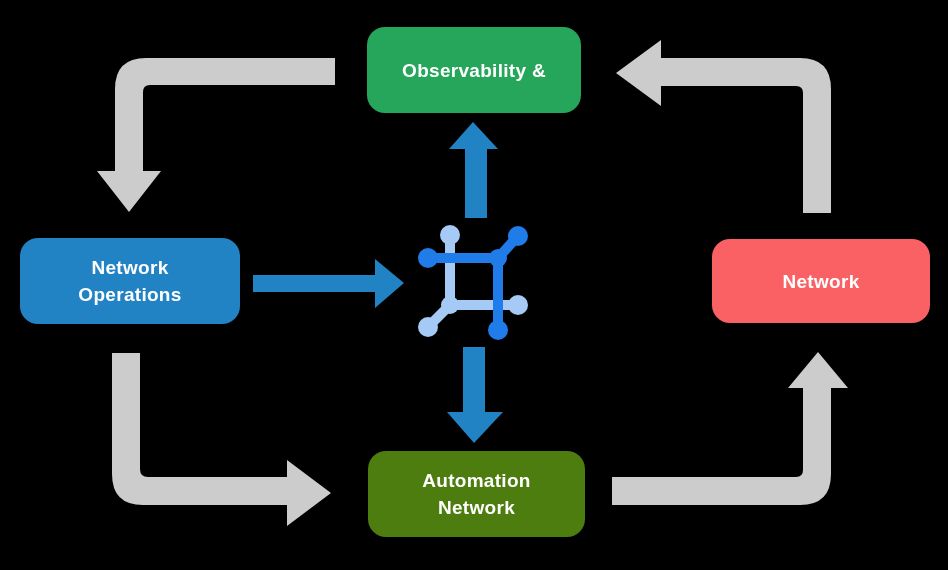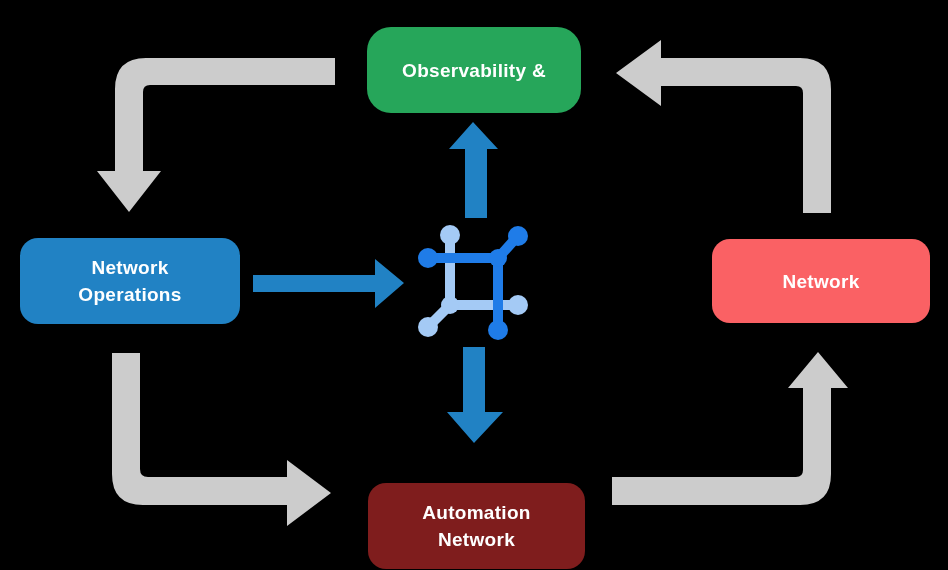--- a/index.html
+++ b/index.html
@@ -37,34 +37,34 @@
     <path d="M335,58 L146,58 Q115,58 115,89 L115,171 L97,171 L129,212 L161,171 L143,171 L143,92 Q143,85 150,85 L335,85 Z" fill="#CCCCCC"></path>
     <path d="M112,353 L112,474 Q112,505 143,505 L287,505 L287,526 L331,493 L287,460 L287,477 L148,477 Q140,477 140,469 L140,353 Z" fill="#CCCCCC"></path>
     <path d="M612,505 L800,505 Q831,505 831,474 L831,388 L848,388 L818,352 L788,388 L803,388 L803,470 Q803,477 796,477 L612,477 Z" fill="#CCCCCC"></path>
     <path d="M831,213 L831,89 Q831,58 800,58 L661,58 L661,40 L616,73 L661,106 L661,86 L796,86 Q803,86 803,93 L803,213 Z" fill="#CCCCCC"></path>
 
     <path d="M253,275 L375,275 L375,259 L404,283 L375,308 L375,292 L253,292 Z" fill="#2182C4"></path>
     <path d="M465,218 L465,149 L449,149 L473,122 L498,149 L487,149 L487,218 Z" fill="#2182C4"></path>
     <path d="M463,347 L485,347 L485,412 L503,412 L474,443 L447,412 L463,412 Z" fill="#2182C4"></path>
   </svg>
 
-  <div class="node node-observability" style="background: rgb(38, 166, 90); border-radius: 24px;">
+  <div class="node node-observability" style="background: rgb(38, 166, 90);">
     <span>Observability &amp;</span>
   </div>
 
   <div class="node node-operations" style="background: rgb(33, 130, 196);">
     <span>Network</span>
     <span>Operations</span>
   </div>
 
   <div class="node node-infrastructure" style="background: rgb(250, 97, 100);">
     <span>Network</span>
   </div>
 
-  <div class="node node-automation" style="background: #7f1d1d; margin-top: 32px;">
+  <div class="node node-automation" style="background: #4d7c0f;">
     <span>Automation</span>
     <span>Network</span>
   </div>
 
   <svg class="center-icon" viewBox="0 0 120 122">
     <g>
       <path class="ic-line" d="M34,15 L34,85 L102,85 M34,85 L12,107" stroke="#A4CAF5"></path>
       <circle cx="34" cy="15" r="10" fill="#A4CAF5"></circle>
       <circle cx="34" cy="85" r="9" fill="#A4CAF5"></circle>
       <circle cx="102" cy="85" r="10" fill="#A4CAF5"></circle>

